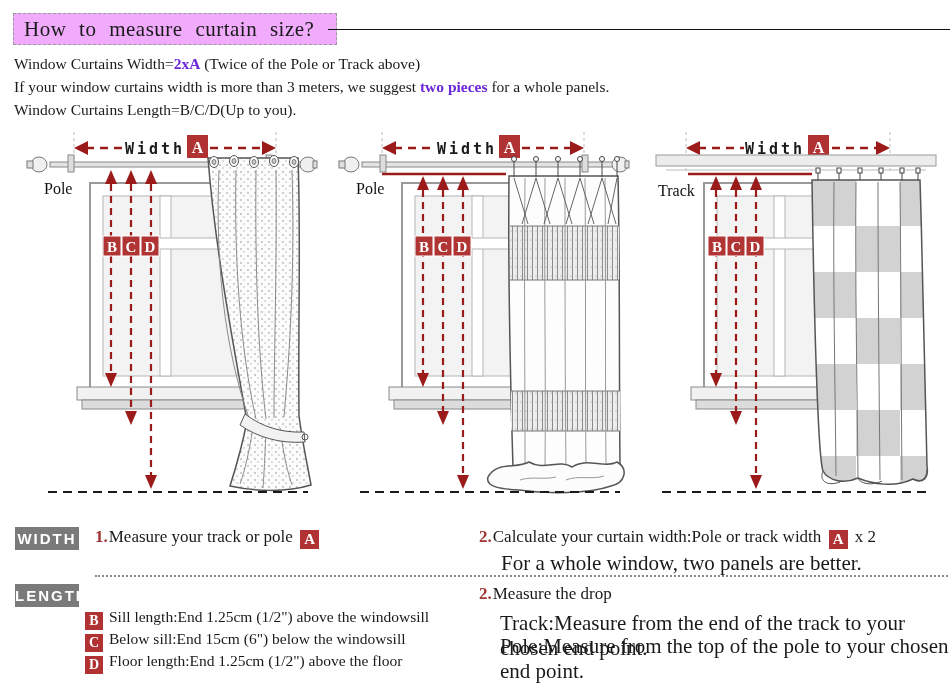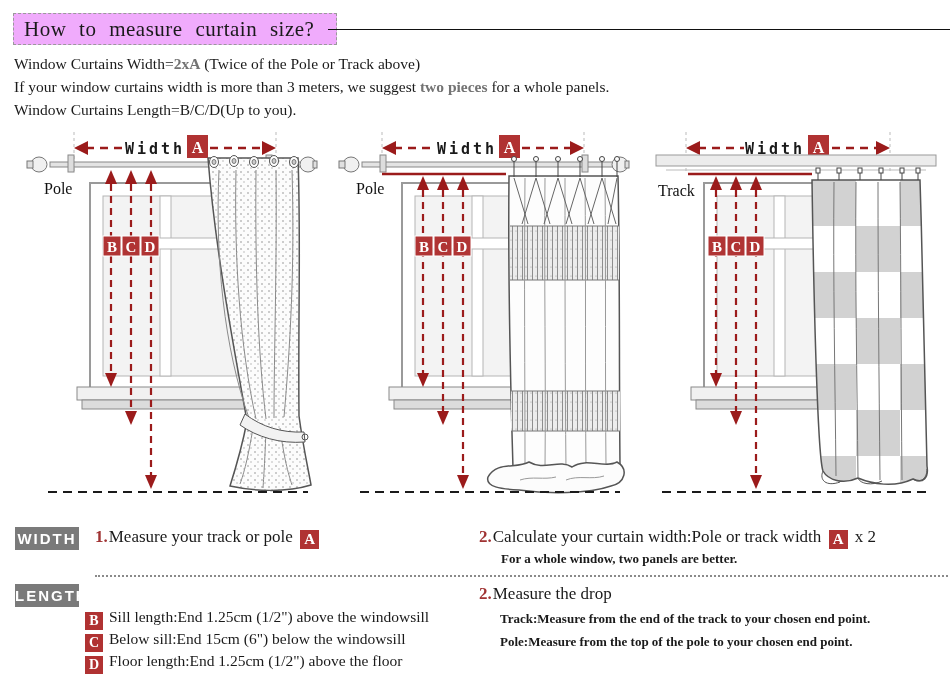--- a/index.html
+++ b/index.html
@@ -3,29 +3,29 @@
 <meta charset="utf-8">
 <style>
   html,body{margin:0;padding:0;background:#fff;}
   #page{position:relative;width:950px;height:700px;background:#fff;overflow:hidden;
         font-family:"Liberation Serif","DejaVu Serif",serif;color:#1a1a1a;}
   .title-box{position:absolute;left:13px;top:13px;width:302px;height:24px;
              border:1px dashed #9a9a9a;padding:3px 10px;background:#f0abfc;
              font-size:21px;font-weight:normal;word-spacing:7px;letter-spacing:.5px;}
   .title-line{position:absolute;left:328px;top:29px;width:622px;border-top:1.5px solid #111;}
   .intro{position:absolute;left:14px;top:52px;font-size:15.5px;line-height:23px;}
-  .hl{color:#737373;font-weight:bold;}
+  .hl{color:#6d28d9;font-weight:bold;}
   .num{color:#a03333;font-weight:bold;margin-right:1px;}
   .diagram{position:absolute;top:128px;width:310px;height:378px;}
   #diagram-1{left:8px;} #diagram-2{left:320px;} #diagram-3{left:632px;}
   .sec-box{position:absolute;width:64px;height:23px;background:#7a7a7a;color:#fff;
            font-family:"Liberation Sans","DejaVu Sans",sans-serif;font-weight:bold;
            font-size:15px;letter-spacing:2px;text-align:center;line-height:23px;}
   .step{position:absolute;font-size:17px;}
-  .note{position:absolute;font-size:13px;font-weight:bold;}
+  .note{position:absolute;font-size:21px;}
   .lbox{display:inline-block;min-width:19px;height:19px;background:#b03232;color:#fff;
         font-weight:bold;font-size:15px;line-height:19px;text-align:center;
         vertical-align:-2px;margin:0 3px;}
   .lbox-sm{display:inline-block;min-width:18px;height:18px;background:#b03232;color:#fff;
         font-weight:bold;font-size:14px;line-height:18px;text-align:center;
         vertical-align:-3px;margin-right:6px;}
   .dotted-sep{position:absolute;left:95px;top:575px;width:853px;border-top:2px dotted #8a8a8a;}
   .item-row{position:absolute;font-size:15.5px;}
   svg text{font-family:"Liberation Serif","DejaVu Serif",serif;}
   .wlabel{font-family:"DejaVu Sans Mono",monospace;}

